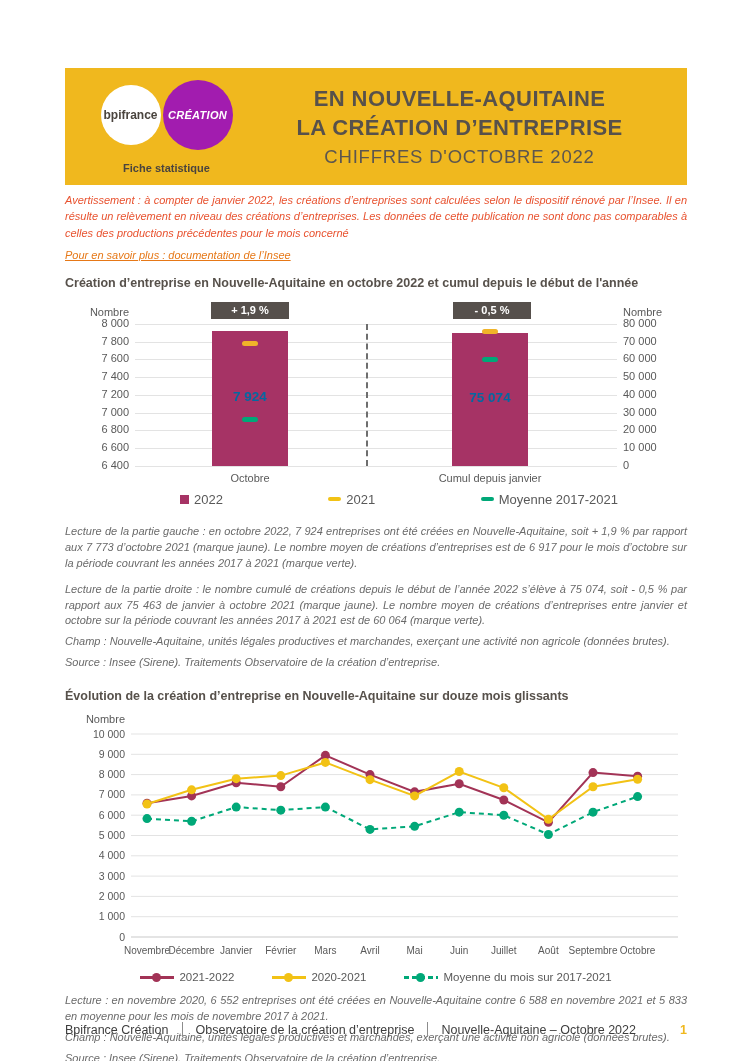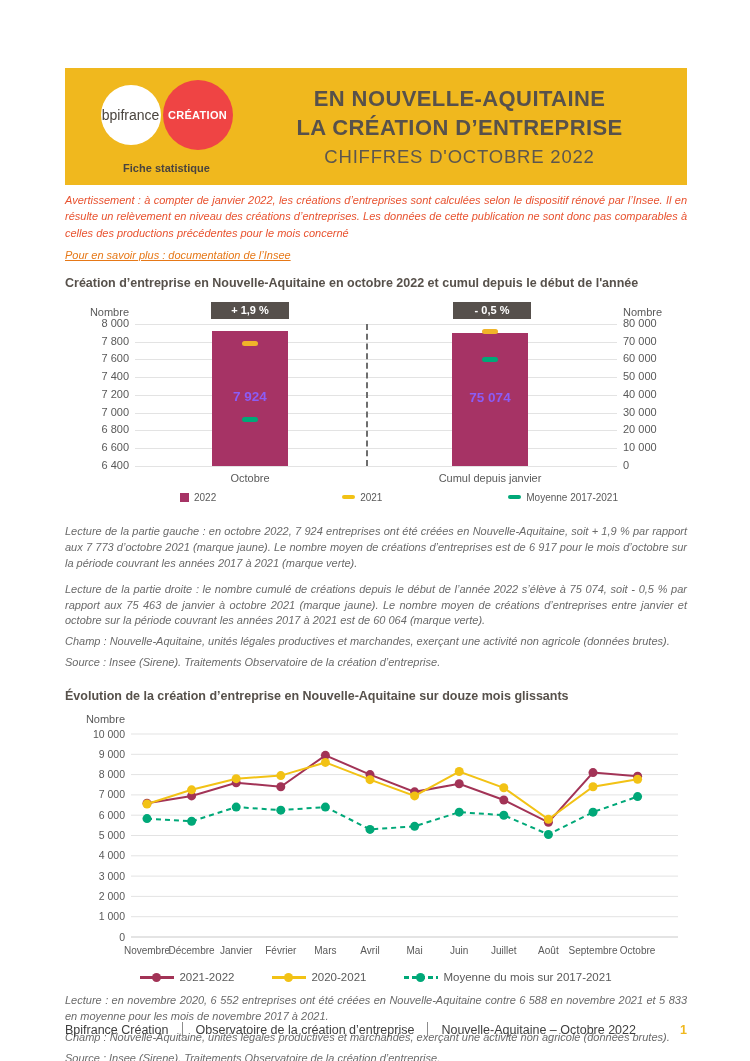--- a/index.html
+++ b/index.html
@@ -6,23 +6,23 @@
   html,body { width:750px; height:1061px; background:#ffffff; overflow:hidden;
     font-family:"Liberation Sans", sans-serif; }
   .page { position:relative; width:750px; height:1061px; background:#fff; }
   .content { position:absolute; left:65px; top:0; width:622px; }
 
   
   .header { margin-top:68px; height:117px; background:#F0B81E; display:flex; align-items:center; padding:8px 14px; }
   .logo-zone { width:175px; display:flex; flex-direction:column; align-items:center; }
   .logo-circles { display:flex; align-items:center; }
   .logo-bpi { width:60px; height:60px; border-radius:50%; background:#ffffff; color:#4A443E;
-    display:flex; align-items:center; justify-content:center; font-weight:normal; font-size:14px; z-index:1; }
-  .logo-creation { width:70px; height:70px; border-radius:50%; background:#ef4444; color:#ffffff;
-    display:flex; align-items:center; justify-content:center; font-weight:bold; font-size:11px; margin-left:2px; letter-spacing:.3px; }
+    display:flex; align-items:center; justify-content:center; font-weight:bold; font-size:12px; z-index:1; }
+  .logo-creation { width:70px; height:70px; border-radius:50%; background:#a21caf; color:#ffffff;
+    display:flex; align-items:center; justify-content:center; font-weight:bold; font-size:11px; margin-left:2px; letter-spacing:.3px;font-style:italic; }
   .logo-caption { margin-top:12px; font-weight:bold; font-size:11px; color:#4A443E; }
   .title-zone { flex:1; text-align:center; color:#57514B; padding-right:8px; }
   .title-line { font-weight:bold; font-size:22px; letter-spacing:.4px; line-height:1.3; }
   .subtitle-line { font-size:18.5px; letter-spacing:.8px; margin-top:3px; color:#5C564F; }
 
   
   .warning { margin-top:7px; color:#E8522F; font-style:italic; font-size:11px; line-height:1.48; text-align:justify; }
   .insee-link { display:inline-block; margin-top:8px; color:#E67817; font-style:italic; font-size:11px;
     }
   .section-heading { margin-top:13px; font-weight:bold; font-size:12.5px; color:#57514B; }
@@ -30,26 +30,26 @@
   
   .chart1 { position:relative; margin-top:12px; height:212px; font-size:11px; color:#595959; }
   .c1-grid { position:absolute; left:70px; width:482px; height:1px; background:#E3E3E3; }
   .c1-ylab-l { position:absolute; left:0; width:64px; text-align:right; }
   .c1-ylab-r { position:absolute; left:558px; width:64px; text-align:left; }
   .c1-nombre-l { position:absolute; left:0; width:64px; top:4px; text-align:right; }
   .c1-nombre-r { position:absolute; left:558px; top:4px; }
   .c1-bar { position:absolute; width:76px; }
   .c1-badge { position:absolute; width:78px; height:17px; background:#56504C; color:#fff; font-weight:bold;
     font-size:11px; text-align:center; line-height:17px; top:0; }
-  .c1-value { position:absolute; width:76px; text-align:center; color:#8b5cf6; font-weight:bold; font-size:13.5px; }
+  .c1-value { position:absolute; width:76px; text-align:center; color:#0369a1; font-weight:bold; font-size:13.5px; }
   .c1-mark { position:absolute; width:16px; height:5px; border-radius:2.5px; }
   .c1-divider { position:absolute; width:0; border-left:2px dashed #6E6E6E; }
   .c1-xlab { position:absolute; width:160px; text-align:center; font-size:11px; color:#595959; }
   .c1-legend { position:absolute; top:190px; left:115px; width:438px; display:flex; justify-content:space-between;
-    font-size:10px; color:#595959; }
+    font-size:13px; color:#595959; }
   .leg-item { display:flex; align-items:center; gap:5px; }
   .leg-sq { width:9px; height:9px; display:inline-block; }
   .leg-dash { width:13px; height:4px; border-radius:2px; display:inline-block; }
 
   
   .note { margin-top:10px; color:#6A6A6A; font-style:italic; font-size:11px; line-height:1.45; text-align:justify; }
   .note.tight { margin-top:5px; text-align:left; }
 
   
   .chart2 { margin-top:10px; }

